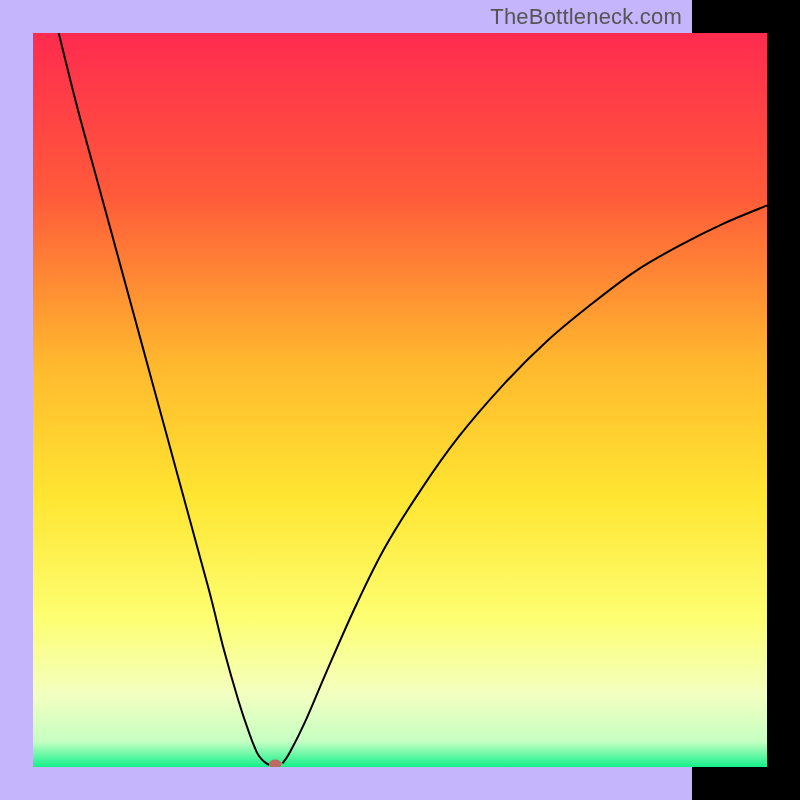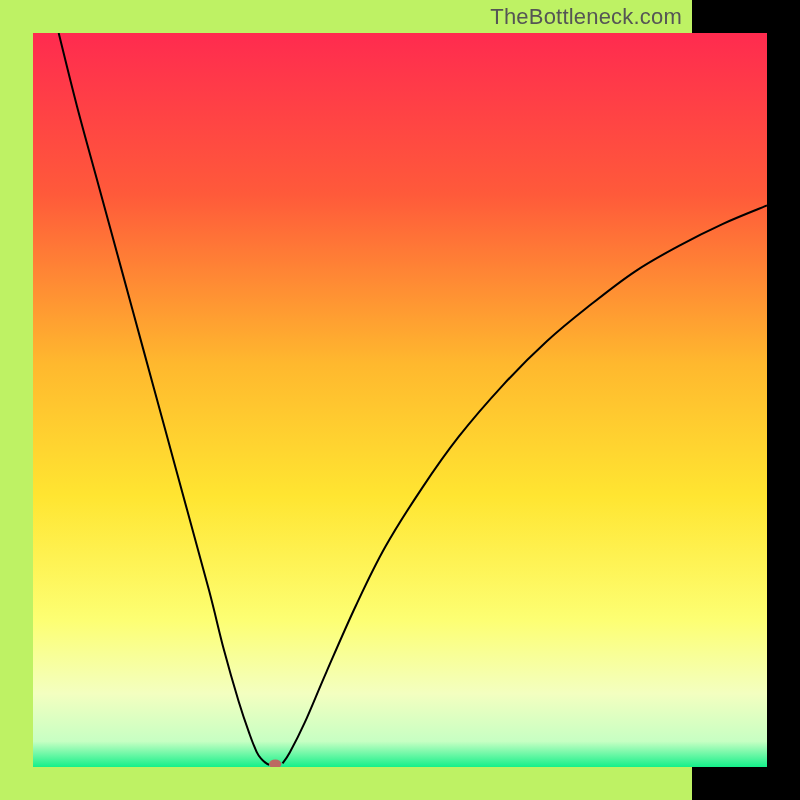--- a/index.html
+++ b/index.html
@@ -8,21 +8,21 @@
     width: 800px;
     height: 800px;
     background: #000000;
     font-family: Arial, Helvetica, sans-serif;
     overflow: hidden;
   }
   .page {
     position: relative;
     width: 692px;
     height: 800px;
-    background: #bef264;
+    background: #c4b5fd;
   }
   .attribution {
     position: absolute;
     top: 4px;
     right: 10px;
     color: #555555;
     font-size: 22px;
     font-weight: 400;
     letter-spacing: 0.2px;
     z-index: 3;

